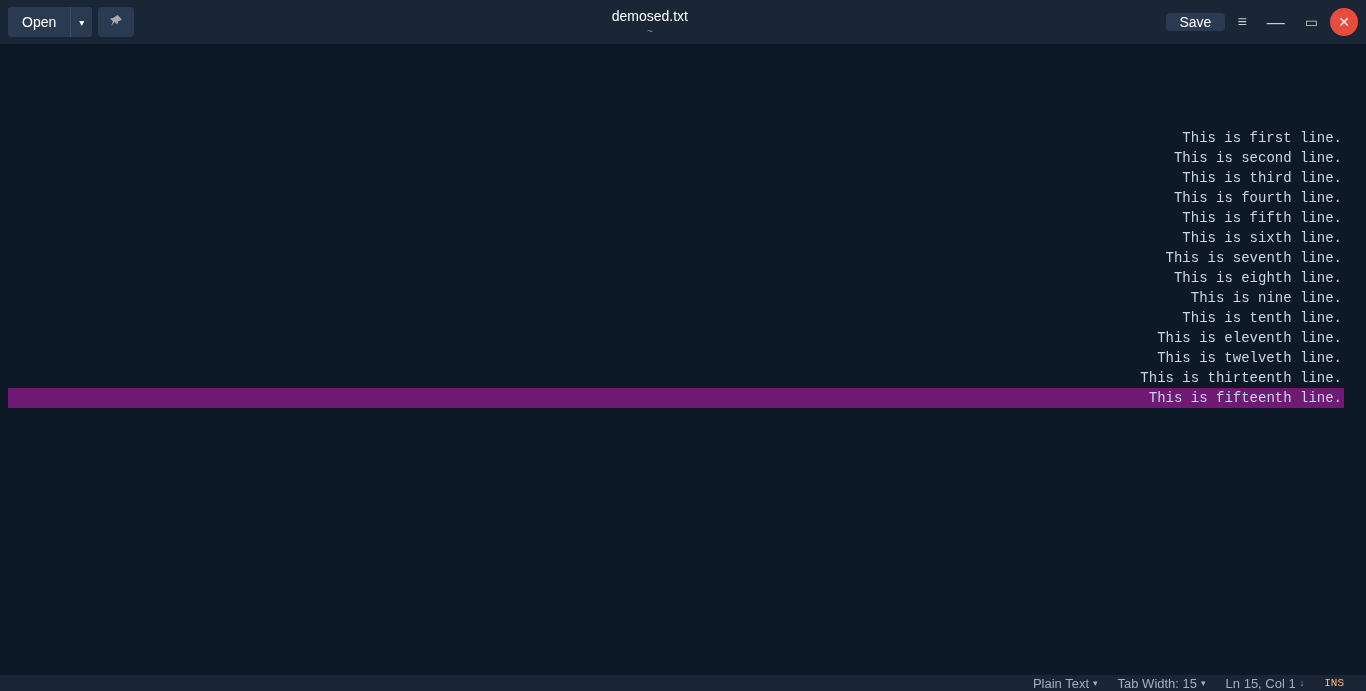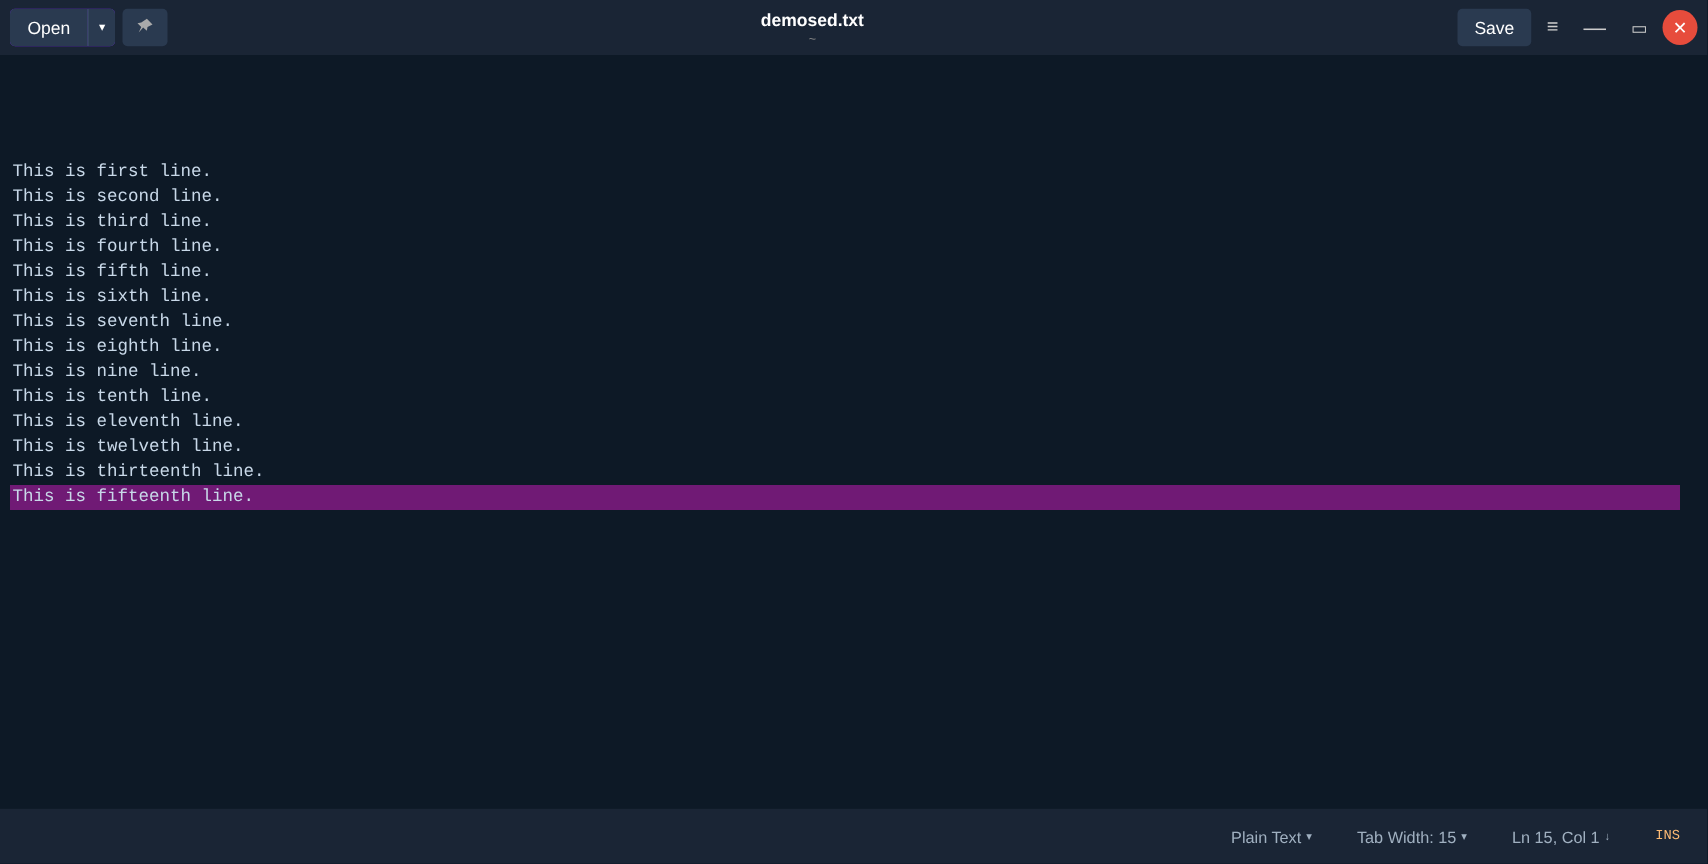--- a/index.html
+++ b/index.html
@@ -74,21 +74,21 @@
 
     #title-center {
       flex: 1;
       text-align: center;
     }
 
     #title-text {
       color: #ffffff;
       font-size: 14px;
       font-family: sans-serif;
-      font-weight: bold;
+      font-weight: normal;
     }
 
     #title-subtitle {
       color: #888888;
       font-size: 10px;
       font-family: sans-serif;
       display: block;
     }
 
     #window-controls {
@@ -96,21 +96,21 @@
       align-items: center;
       gap: 4px;
     }
 
     #save-button {
       background-color: #2a3a50;
       color: #ffffff;
       border: none;
       border-radius: 4px;
       padding: 0 14px;
-      height: 30px;
+      height: 18px;
       cursor: pointer;
       font-size: 14px;
       font-family: sans-serif;
     }
 
     #menu-button {
       background-color: transparent;
       color: #cccccc;
       border: none;
       border-radius: 4px;
@@ -181,40 +181,41 @@
     }
 
     .editor-lines {
       width: 100%;
     }
 
     .line {
       display: block;
       min-height: 20px;
       padding: 0 2px;
+      text-align: right;
     }
 
     .line.active {
       background-color: #701a75;
     }
 
     #scrollbar-area {
       width: 14px;
       background-color: #0d1926;
     }
 
     
     #status-bar {
       display: flex;
       align-items: center;
       justify-content: flex-end;
       background-color: #1a2535;
-      height: 44px;
+      height: 16px;
       padding: 0 12px;
-      gap: 16px;
+      gap: 0;
       flex-shrink: 0;
     }
 
     .status-item {
       color: #a0b0c0;
       font-size: 13px;
       font-family: sans-serif;
       padding: 0 10px;
       display: flex;
       align-items: center;

